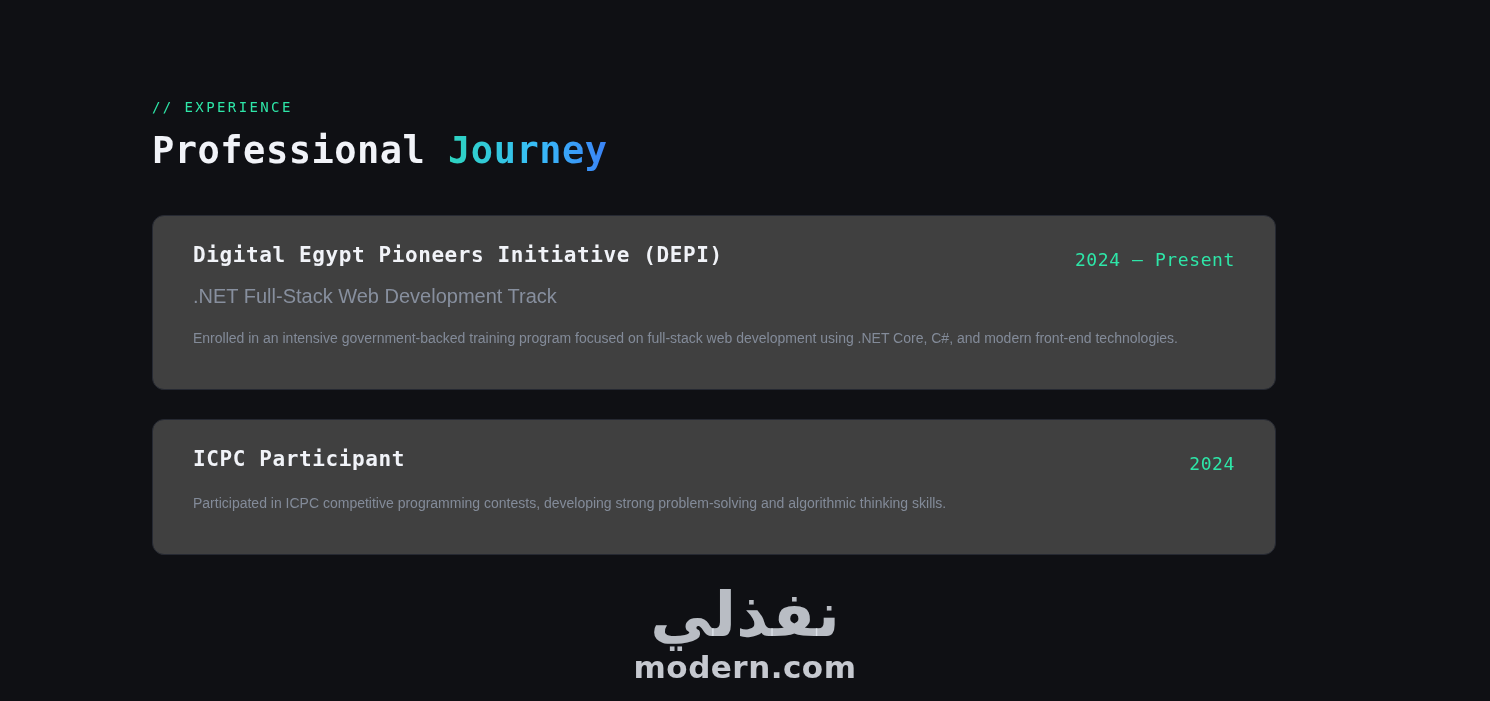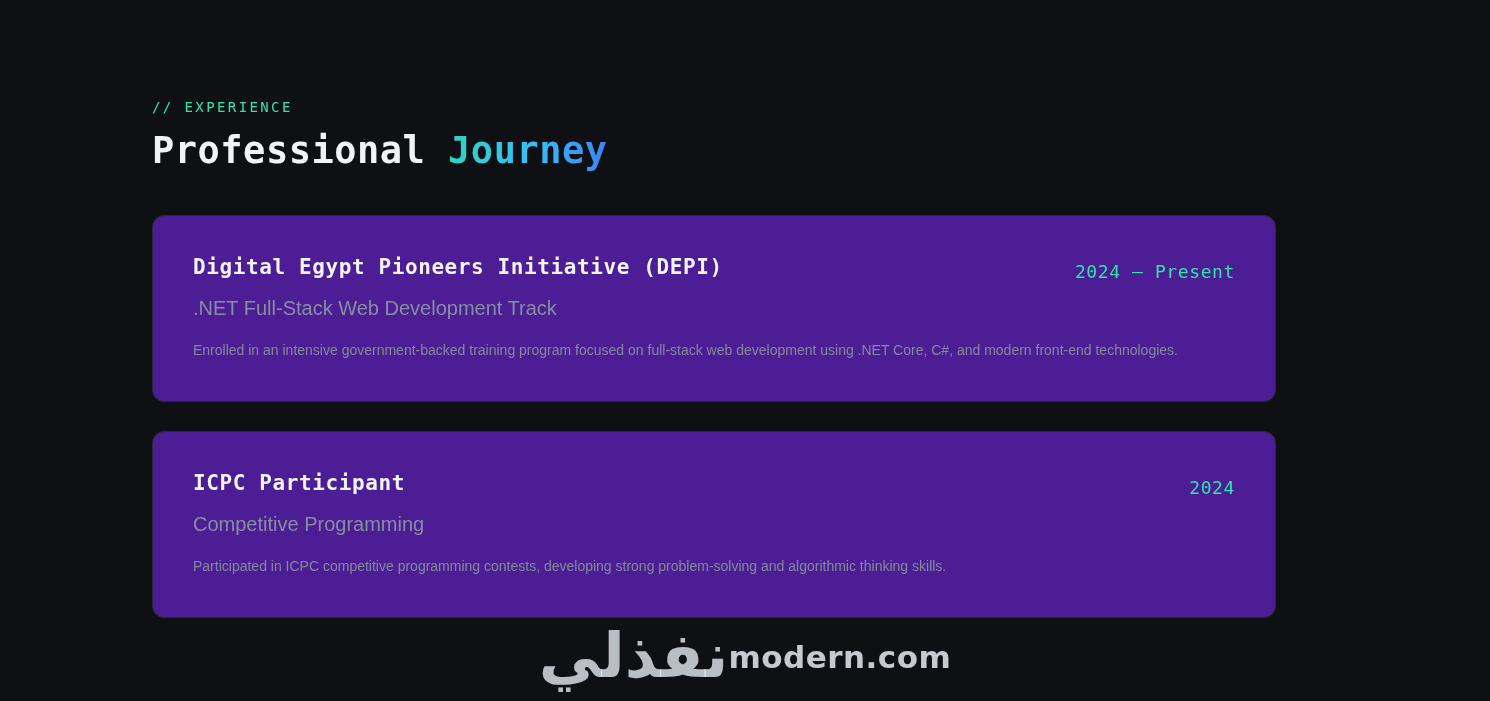--- a/index.html
+++ b/index.html
@@ -62,24 +62,24 @@
   
   .cards {
     margin-top: 42px;
     display: flex;
     flex-direction: column;
     gap: 29px;
   }
 
   .card {
     position: relative;
-    background: #4c1d95;
+    background: #404040;
     border: 1px solid #262932;
     border-radius: 12px;
-    padding: 38px 40px 36px 40px;
+    padding: 26px 40px 36px 40px;
   }
 
   .card-top {
     display: flex;
     align-items: flex-start;
     justify-content: space-between;
     gap: 24px;
   }
 
   .card-title {
@@ -130,21 +130,21 @@
     height: 701px;
     pointer-events: none;
     display: flex;
     flex-direction: column;
     align-items: center;
     justify-content: flex-end;
     padding-bottom: 8px;
   }
   .watermark-inner {
     display: flex;
-    flex-direction: row;
+    flex-direction: column;
     align-items: center;
     transform: translateY(-6px);
   }
   .wm-ar {
     font-family: "DejaVu Sans", sans-serif;
     font-size: 62px;
     font-weight: bold;
     color: rgba(228, 232, 240, 0.80);
     line-height: 1;
     direction: rtl;
@@ -179,21 +179,20 @@
           </div>
           <div class="card-period">2024 – Present</div>
         </div>
         <div class="card-desc">Enrolled in an intensive government-backed training program focused on full-stack web development using .NET Core, C#, and modern front-end technologies.</div>
       </div>
 
       <div class="card">
         <div class="card-top">
           <div>
             <div class="card-title">ICPC Participant</div>
-            <div class="card-subtitle">Competitive Programming</div>
           </div>
           <div class="card-period">2024</div>
         </div>
         <div class="card-desc">Participated in ICPC competitive programming contests, developing strong problem-solving and algorithmic thinking skills.</div>
       </div>
 
     </div>
   </div>
 
   <div class="watermark">

